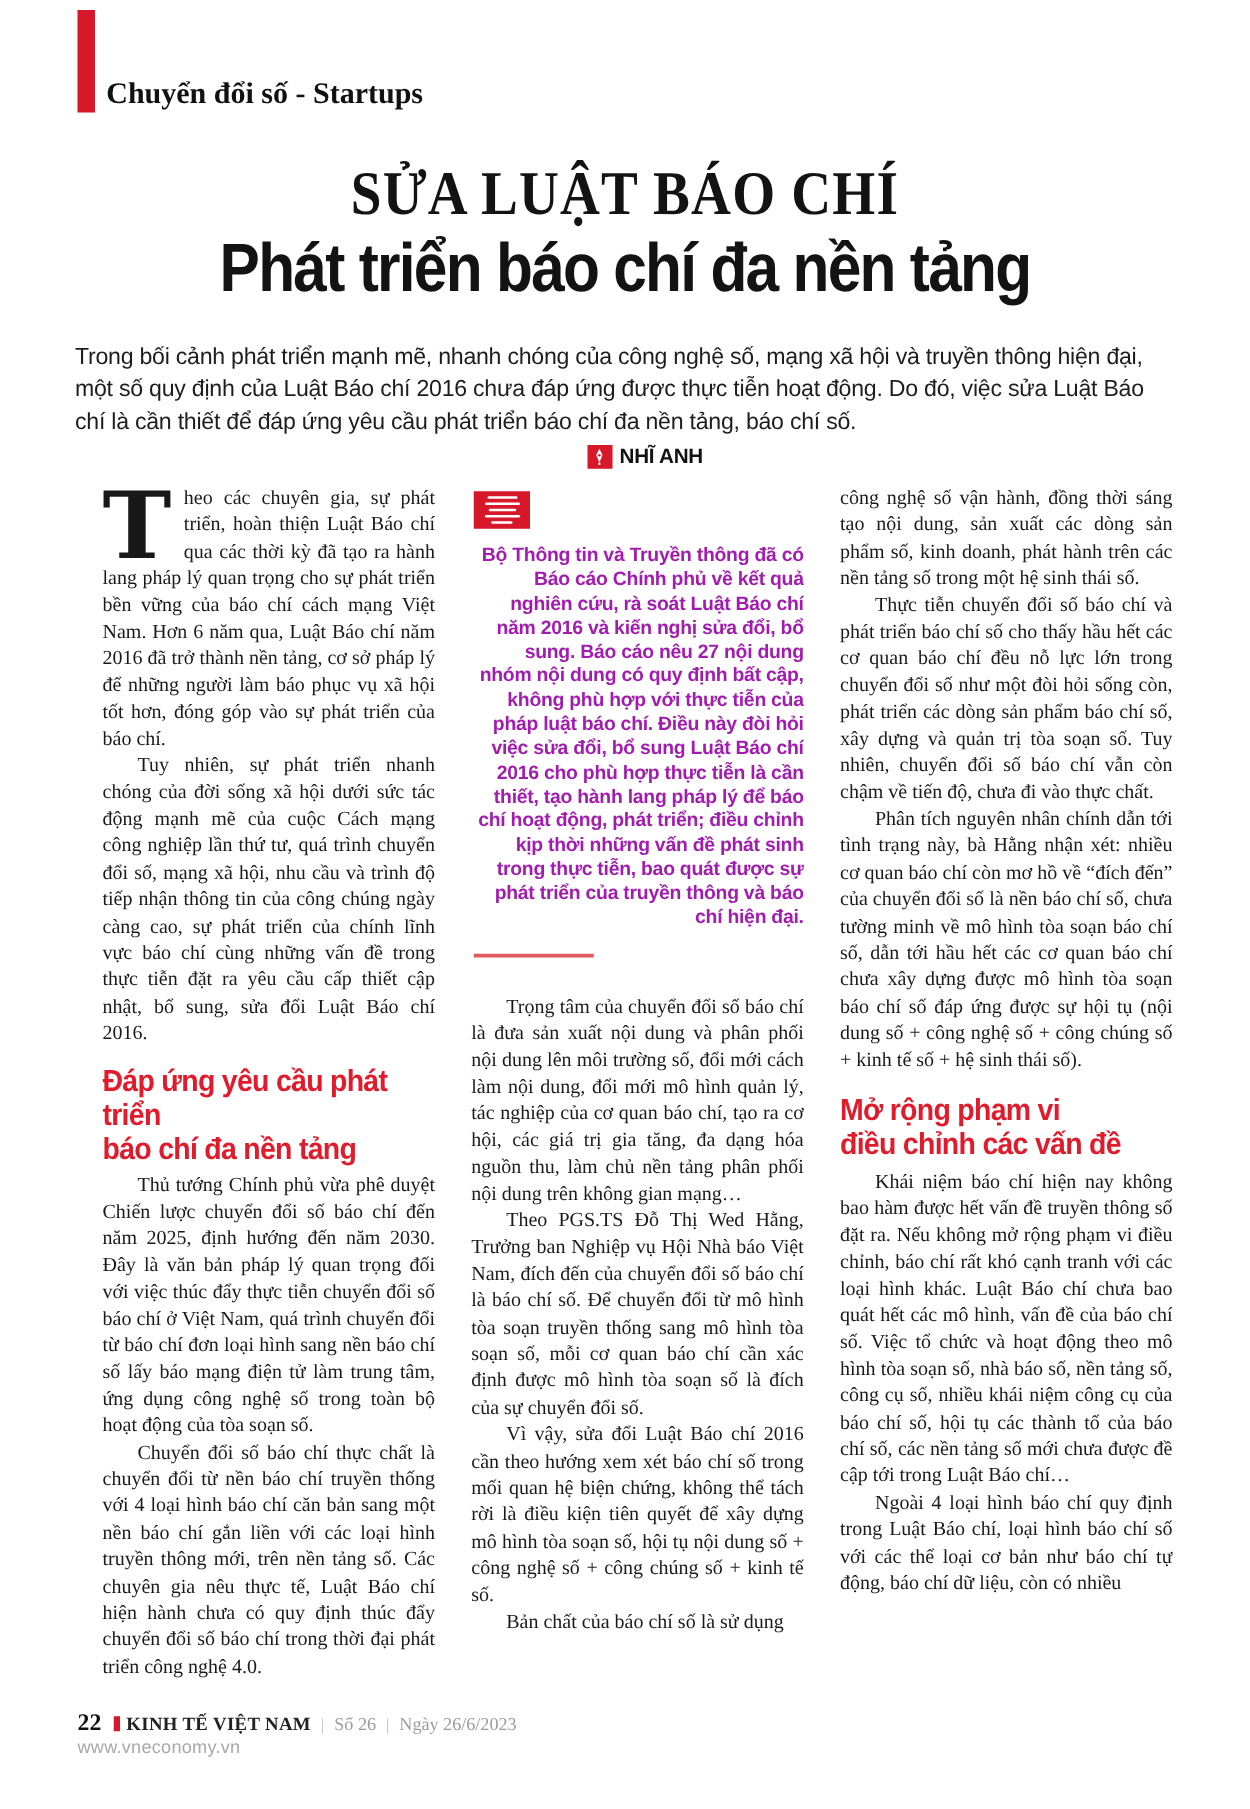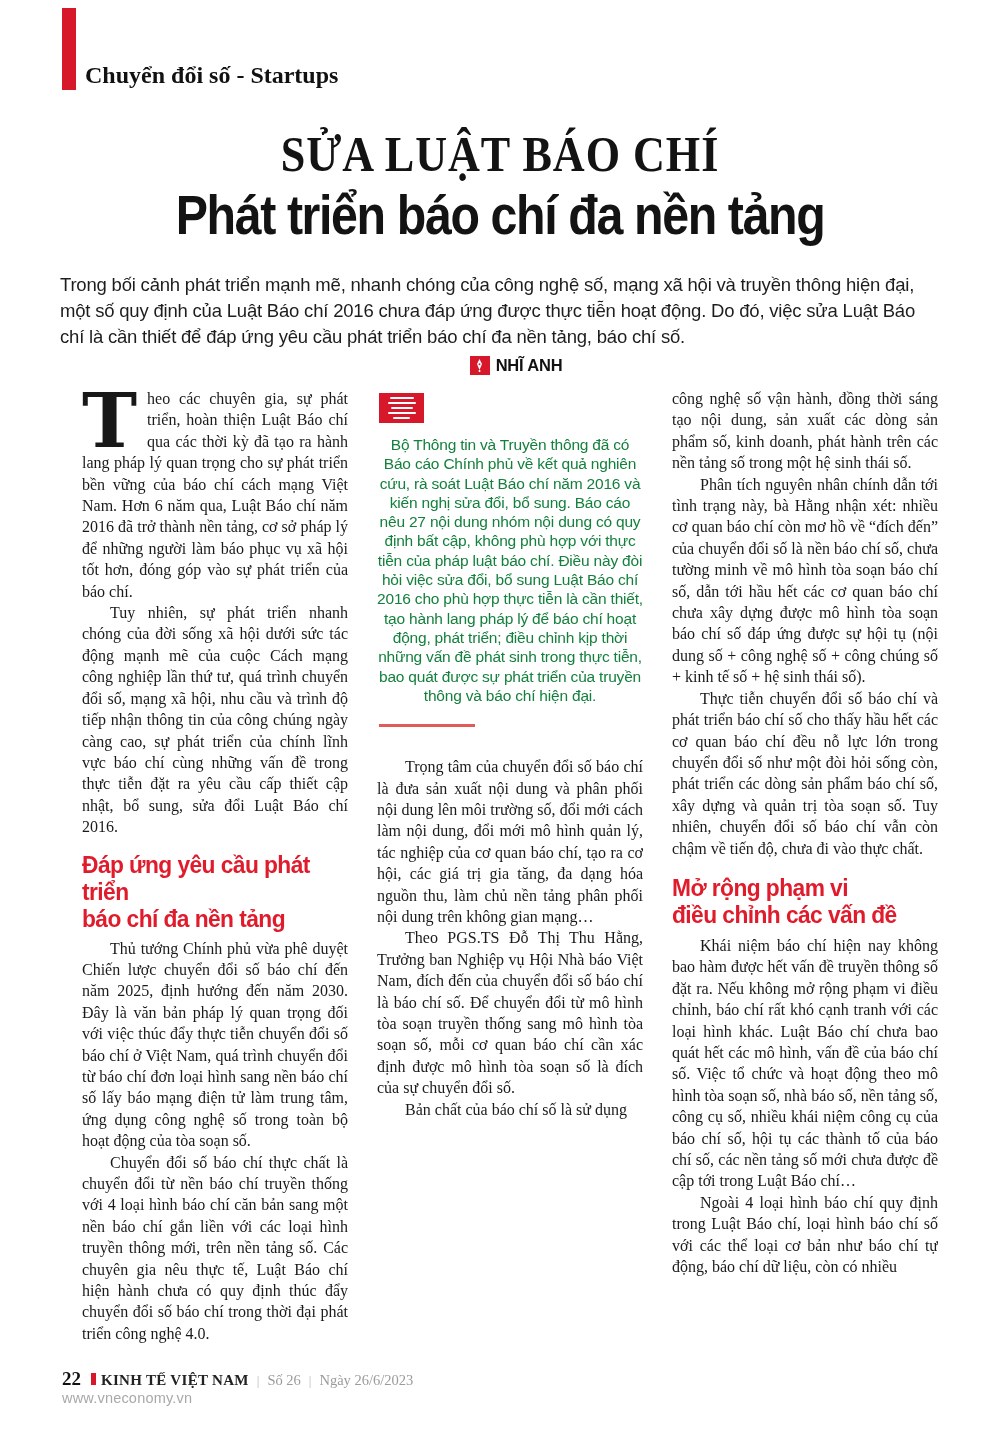--- a/index.html
+++ b/index.html
@@ -83,23 +83,23 @@
     display:flex; flex-direction:column; justify-content:center;
     align-items:center; gap:2.5px; margin:5px 0 12px 2px;
   }
   .note-icon i { display:block; height:2.6px; background:#ffffff; border-radius:1px; }
   .note-icon i:nth-child(1){ width:24px; }
   .note-icon i:nth-child(2){ width:28px; }
   .note-icon i:nth-child(3){ width:22px; }
   .note-icon i:nth-child(4){ width:28px; }
   .note-icon i:nth-child(5){ width:17px; }
   .note-text {
-    font-family:"Liberation Sans", sans-serif; font-weight:normal;
-    font-size:15.5px; line-height:19.3px; color:#15803d;
-    letter-spacing:-0.2px; text-align:center;
+    font-family:"Liberation Sans", sans-serif; font-weight:bold;
+    font-size:15.5px; line-height:19.3px; color:#a21caf;
+    letter-spacing:-0.2px; text-align:right;
   }
   .note-rule { width:96px; height:3px; background:#e25b5b; margin:19px 0 0 2px; }
   .note-gap { height:29px; }
 
   
   .footer {
     position:absolute; left:62px; right:62px; top:1368px;
     display:flex; justify-content:space-between; align-items:baseline;flex-direction:column;
   }
   .footer-left { display:flex; align-items:baseline; }
@@ -152,28 +152,29 @@
           <i></i>
           <i></i>
           <i></i>
           <i></i>
           <i></i>
         </div>
       <div class="note-text">Bộ Thông tin và Truyền thông đã có Báo cáo Chính phủ về kết quả nghiên cứu, rà soát Luật Báo chí năm 2016 và kiến nghị sửa đổi, bổ sung. Báo cáo nêu 27 nội dung nhóm nội dung có quy định bất cập, không phù hợp với thực tiễn của pháp luật báo chí. Điều này đòi hỏi việc sửa đổi, bổ sung Luật Báo chí 2016 cho phù hợp thực tiễn là cần thiết, tạo hành lang pháp lý để báo chí hoạt động, phát triển; điều chỉnh kịp thời những vấn đề phát sinh trong thực tiễn, bao quát được sự phát triển của truyền thông và báo chí hiện đại.</div>
       <div class="note-rule"></div>
       <div class="note-gap"></div>
       <p>Trọng tâm của chuyển đổi số báo chí là đưa sản xuất nội dung và phân phối nội dung lên môi trường số, đổi mới cách làm nội dung, đổi mới mô hình quản lý, tác nghiệp của cơ quan báo chí, tạo ra cơ hội, các giá trị gia tăng, đa dạng hóa nguồn thu, làm chủ nền tảng phân phối nội dung trên không gian mạng…</p>
-      <p>Theo PGS.TS Đỗ Thị Thu Hằng, Trưởng ban Nghiệp vụ Hội Nhà báo Việt Nam, đích đến của chuyển đổi số báo chí là báo chí số. Để chuyển đổi từ mô hình tòa soạn truyền thống sang mô hình tòa soạn số, mỗi cơ quan báo chí cần xác định được mô hình tòa soạn số là đích của sự chuyển đổi số.</p>
+      <p>Theo PGS.TS Đỗ Thị Wed Hằng, Trưởng ban Nghiệp vụ Hội Nhà báo Việt Nam, đích đến của chuyển đổi số báo chí là báo chí số. Để chuyển đổi từ mô hình tòa soạn truyền thống sang mô hình tòa soạn số, mỗi cơ quan báo chí cần xác định được mô hình tòa soạn số là đích của sự chuyển đổi số.</p>
+      <p>Vì vậy, sửa đổi Luật Báo chí 2016 cần theo hướng xem xét báo chí số trong mối quan hệ biện chứng, không thể tách rời là điều kiện tiên quyết để xây dựng mô hình tòa soạn số, hội tụ nội dung số + công nghệ số + công chúng số + kinh tế số.</p>
       <p>Bản chất của báo chí số là sử dụng</p>
     </section>
 
     <section class="col">
       <p class="first">công nghệ số vận hành, đồng thời sáng tạo nội dung, sản xuất các dòng sản phẩm số, kinh doanh, phát hành trên các nền tảng số trong một hệ sinh thái số.</p>
+      <p>Thực tiễn chuyển đổi số báo chí và phát triển báo chí số cho thấy hầu hết các cơ quan báo chí đều nỗ lực lớn trong chuyển đổi số như một đòi hỏi sống còn, phát triển các dòng sản phẩm báo chí số, xây dựng và quản trị tòa soạn số. Tuy nhiên, chuyển đổi số báo chí vẫn còn chậm về tiến độ, chưa đi vào thực chất.</p>
       <p>Phân tích nguyên nhân chính dẫn tới tình trạng này, bà Hằng nhận xét: nhiều cơ quan báo chí còn mơ hồ về “đích đến” của chuyển đổi số là nền báo chí số, chưa tường minh về mô hình tòa soạn báo chí số, dẫn tới hầu hết các cơ quan báo chí chưa xây dựng được mô hình tòa soạn báo chí số đáp ứng được sự hội tụ (nội dung số + công nghệ số + công chúng số + kinh tế số + hệ sinh thái số).</p>
-      <p>Thực tiễn chuyển đổi số báo chí và phát triển báo chí số cho thấy hầu hết các cơ quan báo chí đều nỗ lực lớn trong chuyển đổi số như một đòi hỏi sống còn, phát triển các dòng sản phẩm báo chí số, xây dựng và quản trị tòa soạn số. Tuy nhiên, chuyển đổi số báo chí vẫn còn chậm về tiến độ, chưa đi vào thực chất.</p>
       <h3 class="red-heading second">Mở rộng phạm vi
 điều chỉnh các vấn đề</h3>
       <p>Khái niệm báo chí hiện nay không bao hàm được hết vấn đề truyền thông số đặt ra. Nếu không mở rộng phạm vi điều chỉnh, báo chí rất khó cạnh tranh với các loại hình khác. Luật Báo chí chưa bao quát hết các mô hình, vấn đề của báo chí số. Việc tổ chức và hoạt động theo mô hình tòa soạn số, nhà báo số, nền tảng số, công cụ số, nhiều khái niệm công cụ của báo chí số, hội tụ các thành tố của báo chí số, các nền tảng số mới chưa được đề cập tới trong Luật Báo chí…</p>
       <p>Ngoài 4 loại hình báo chí quy định trong Luật Báo chí, loại hình báo chí số với các thể loại cơ bản như báo chí tự động, báo chí dữ liệu, còn có nhiều</p>
     </section>
 
   </div>
 
   <div class="footer">
     <div class="footer-left">

